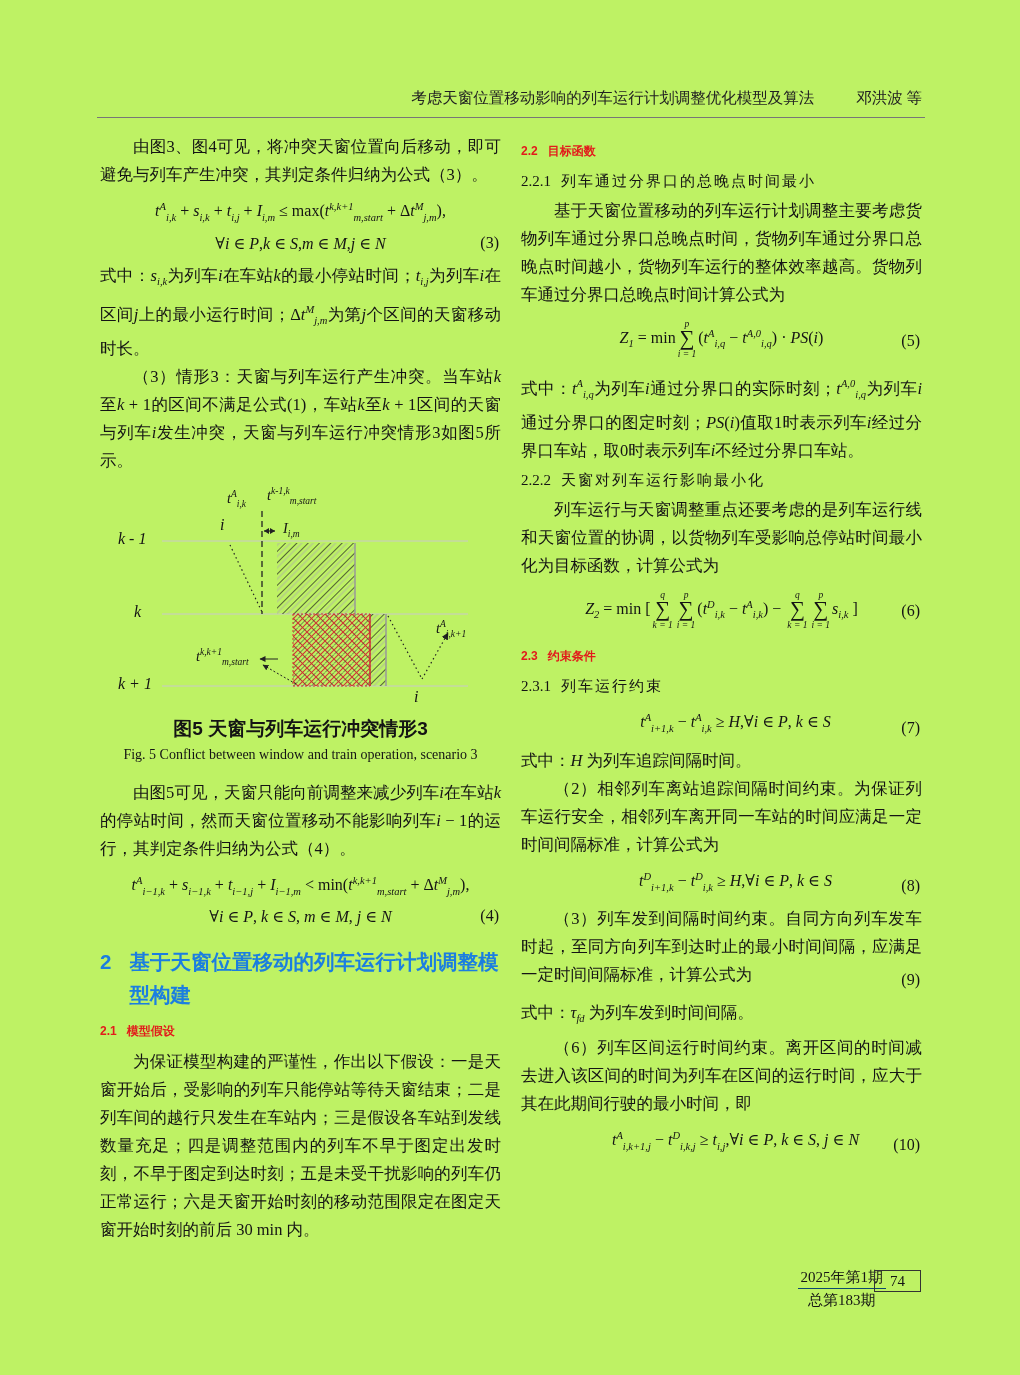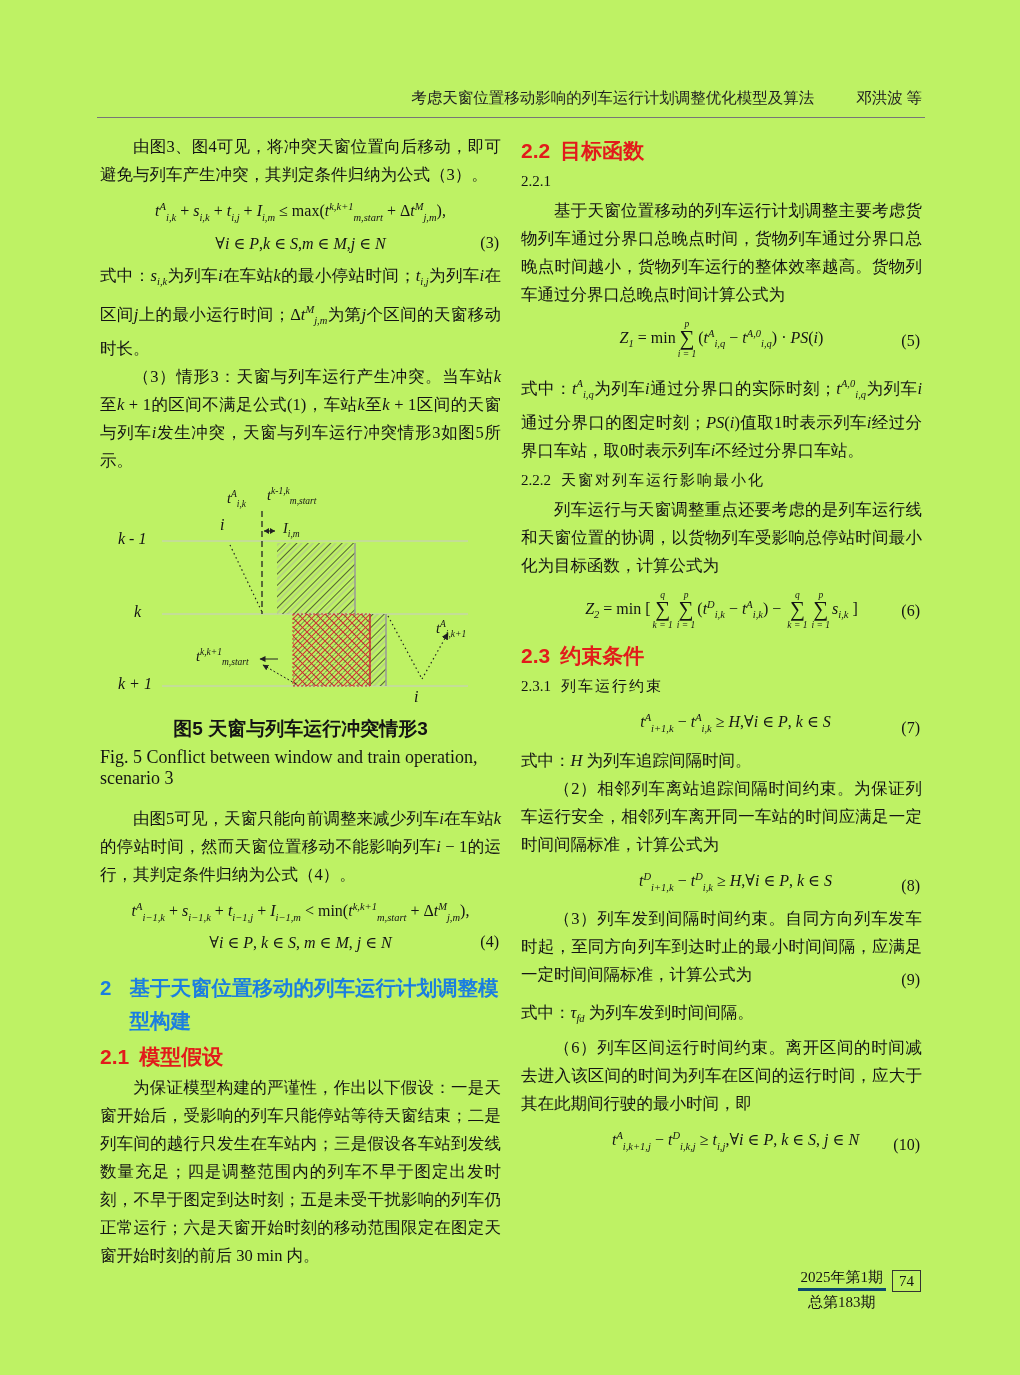--- a/index.html
+++ b/index.html
@@ -29,38 +29,38 @@
   .formula .fnum { position:absolute; right:2px; bottom:4px; font-size:16px; }
   sup,sub { font-size:10.5px; font-style:italic; }
   .sig { display:inline-flex; flex-direction:column; align-items:center; vertical-align:middle; line-height:1; margin:0 2px; }
   .sig .lim { font-size:9.5px; line-height:1.1; font-style:italic; }
   .sig .op  { font-size:21px; line-height:0.95; font-style:normal; }
 
   .h-sec { display:flex; color:var(--blue); font-family:"Liberation Sans","DejaVu Sans",sans-serif;
            font-weight:bold; font-size:20.5px; line-height:33px; margin:12px 0 8px; }
   .h-sec .num { margin-right:18px; flex:none; }
   .h-red { display:flex; color:var(--red); font-family:"Liberation Sans","DejaVu Sans",sans-serif;
-           font-weight:bold; font-size:21px; line-height:24px; margin:6px 0 5px; }
+           font-weight:bold; font-size:12px; line-height:24px; margin:6px 0 5px; }
   .h-red .num { margin-right:10px; }
   .h-sub { display:flex; font-size:15px; line-height:26px; margin:2px 0 3px; letter-spacing:2px; }
   .h-sub .num { margin-right:10px; letter-spacing:0; }
 
   .fig { position:relative; width:401px; height:232px; margin-top:4px; }
   .fig svg { position:absolute; left:0; top:0; }
   .flab { position:absolute; font-size:14.5px; font-style:italic; line-height:15px; white-space:nowrap; }
   .flab sup,.flab sub { font-size:9.5px; }
   .flab-row { font-size:16px; }
   .cap-zh { text-align:center; font-family:"Liberation Sans","DejaVu Sans",sans-serif;
             font-weight:bold; font-size:19px; margin-top:5px; }
-  .cap-en { font-size:18px; margin-top:5px; }
+  .cap-en { text-align:center; font-size:14px; margin-top:5px; }
   .gap { height:16px; }
 
   .footer-issue { position:absolute; top:1266px; right:134px; text-align:center; font-size:15px; line-height:22px; }
-  .footer-issue .l1 { border-bottom:3px solid #0c4a6e; padding:0 3px; }
-  .page-num { position:absolute; top:1270px; right:99px; border:1.5px solid #333; padding:0 6px; font-size:15px; line-height:20px; }
+  .footer-issue .l1 { border-bottom:1px solid #0c4a6e; padding:0 3px; }
+  .page-num { position:absolute; top:1270px; right:99px; border:1.5px solid #333; padding:0 15px; font-size:15px; line-height:20px; }
 </style>
 </head>
 <body>
 
 <div class="page" style="--blue:#1b7ee0; --red:#e21b1b;">
 
   <div class="running-head">
     <span>考虑天窗位置移动影响的列车运行计划调整优化模型及算法</span><span class="authors">邓洪波 等</span>
   </div>
   <div class="head-rule"></div>
@@ -171,20 +171,21 @@
   </div>
 
   <div class="col col-right">
 
     <div class="h-red">
       <span class="num">2.2</span>
       <span>目标函数</span>
     </div>
     <div class="h-sub">
       <span class="num">2.2.1</span>
+      <span>列车通过分界口的总晚点时间最小</span>
     </div>
 
     <p class="p">基于天窗位置移动的列车运行计划调整主要考虑货物列车通过分界口总晚点时间，货物列车通过分界口总晚点时间越小，货物列车运行的整体效率越高。货物列车通过分界口总晚点时间计算公式为</p>
 
     <div class="formula" style="padding:8px 0;">
       <div class="fl"><i>Z</i><sub>1</sub> = min<span class="sig">
             <span class="lim">p</span>
             <span class="op">∑</span>
             <span class="lim">i = 1</span>
           </span>(<i>t</i><sup>A</sup><sub>i,q</sub> − <i>t</i><sup>A,0</sup><sub>i,q</sub>) · <i>PS</i>(<i>i</i>)</div>

